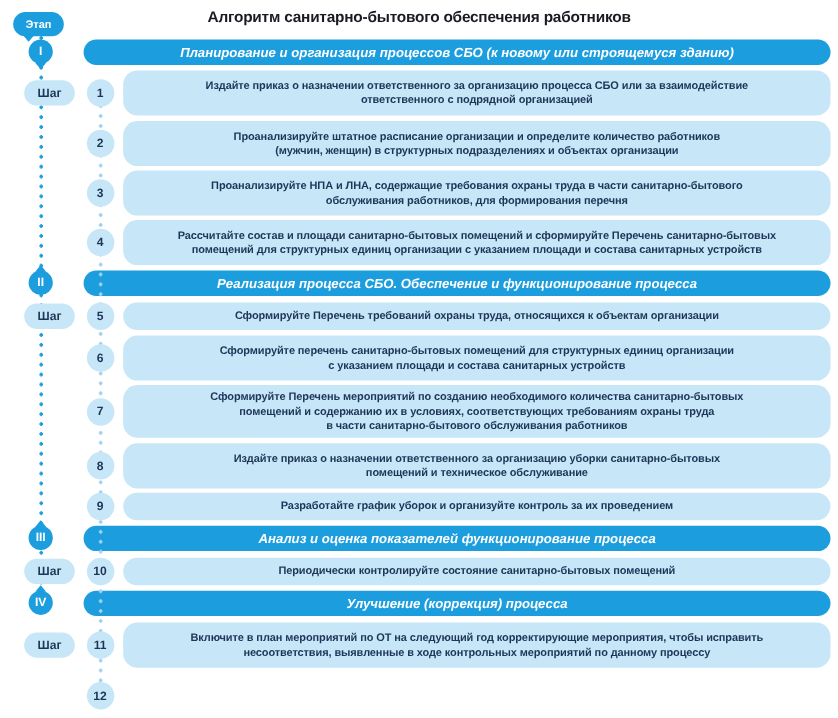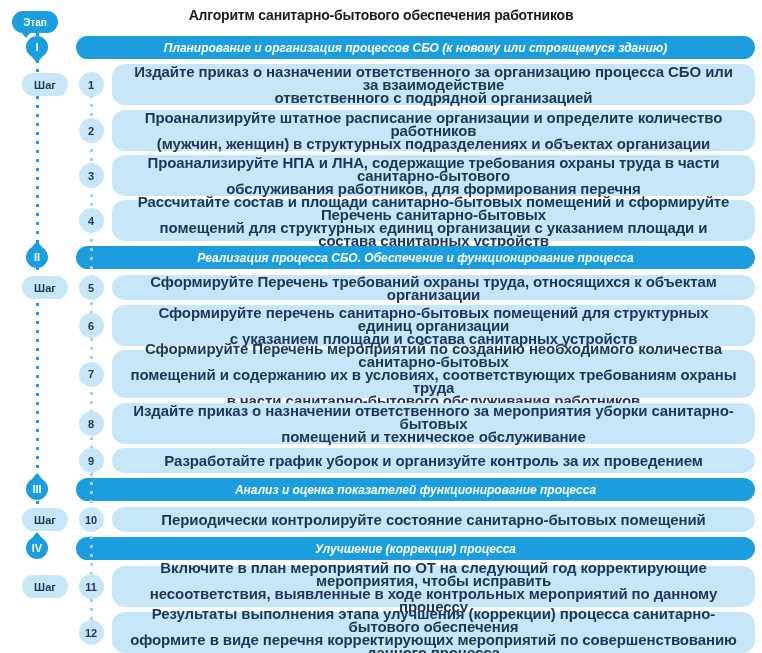--- a/index.html
+++ b/index.html
@@ -44,21 +44,21 @@
     color:#fff;font-size:12px;font-weight:bold;display:flex;align-items:center;justify-content:center;z-index:1;font-style:italic;}
 
   .step-row{display:grid;grid-template-columns:76px 30px 1fr;}
   .lcol{position:relative;display:flex;align-items:center;}
   .shag{position:relative;margin-left:22px;width:46px;height:23px;border-radius:11.5px;background:var(--light);
     color:var(--box-text);font-size:11px;font-weight:bold;display:flex;align-items:center;justify-content:center;z-index:1;}
   .ccol{display:flex;align-items:center;justify-content:center;}
   .circle{position:relative;width:25px;height:25px;border-radius:50%;background:var(--light);
     color:var(--box-text);font-size:11px;font-weight:bold;display:flex;align-items:center;justify-content:center;z-index:3;}
   .box{margin-left:6px;margin-right:7px;border-radius:13px;background:var(--light);
-    color:var(--box-text);font-size:15px;font-weight:bold;line-height:13px;letter-spacing:-0.1px;
+    color:var(--box-text);font-size:10px;font-weight:bold;line-height:13px;letter-spacing:-0.1px;
     display:flex;align-items:center;justify-content:center;text-align:center;white-space:pre-line;padding:0 18px;}
 
   .h1{height:25px;} .h2{height:41px;} .h3{height:48px;}
   .mt4{margin-top:4px;} .mt5{margin-top:5px;} .mt6{margin-top:6px;} .mt9{margin-top:9px;}
 </style>
 </head>
 <body>
 
 <div class="frame">
 
@@ -142,21 +142,21 @@
       </div>
     <div class="box h3">Сформируйте Перечень мероприятий по созданию необходимого количества санитарно-бытовых
 помещений и содержанию их в условиях, соответствующих требованиям охраны труда
 в части санитарно-бытового обслуживания работников</div>
   </div>
   <div class="step-row mt5 h2">
     <div class="lcol"></div>
     <div class="ccol">
         <div class="circle">8</div>
       </div>
-    <div class="box h2">Издайте приказ о назначении ответственного за мероприятия уборки санитарно-бытовых
+    <div class="box h2">Издайте приказ о назначении ответственного за организацию уборки санитарно-бытовых
 помещений и техническое обслуживание</div>
   </div>
   <div class="step-row mt4 h1">
     <div class="lcol"></div>
     <div class="ccol">
         <div class="circle">9</div>
       </div>
     <div class="box h1">Разработайте график уборок и организуйте контроль за их проведением</div>
   </div>
 
@@ -192,17 +192,15 @@
         <div class="circle">11</div>
       </div>
     <div class="box h2">Включите в план мероприятий по ОТ на следующий год корректирующие мероприятия, чтобы исправить
 несоответствия, выявленные в ходе контрольных мероприятий по данному процессу</div>
   </div>
   <div class="step-row mt5 h2">
     <div class="lcol"></div>
     <div class="ccol">
         <div class="circle">12</div>
       </div>
-    <div class="box h2">Результаты выполнения этапа улучшения (коррекции) процесса санитарно-бытового обеспечения
-оформите в виде перечня корректирующих мероприятий по совершенствованию данного процесса</div>
   </div>
 
 </div>
 
 </body></html>

